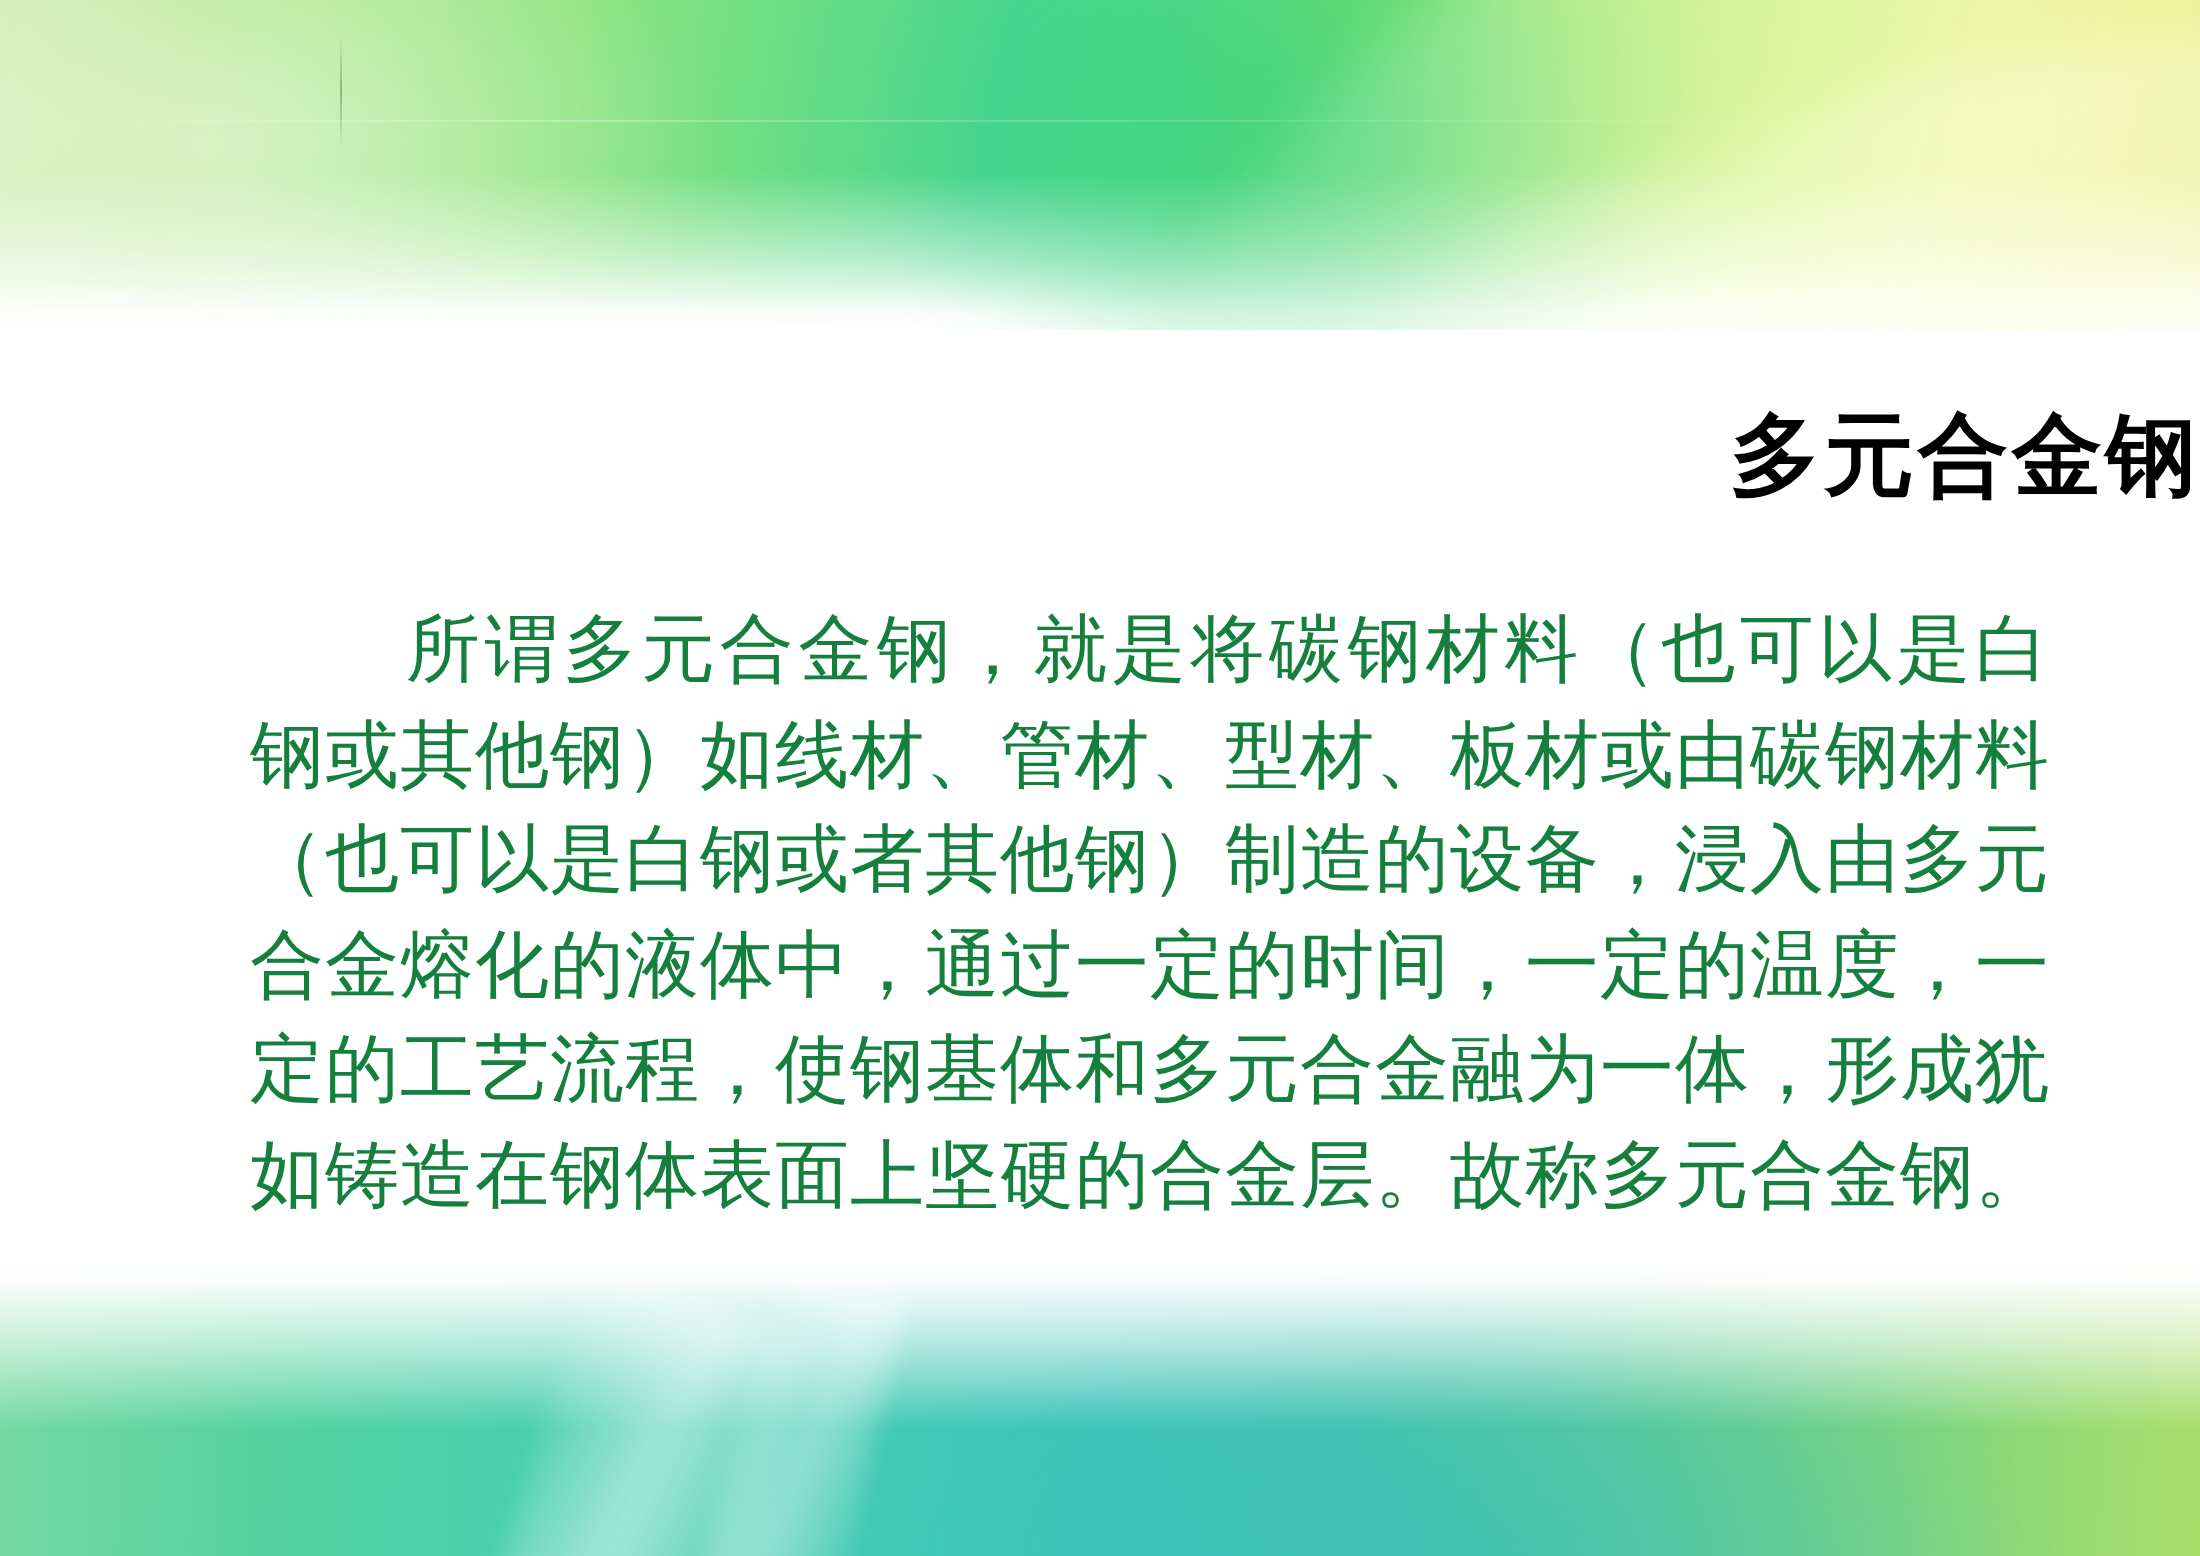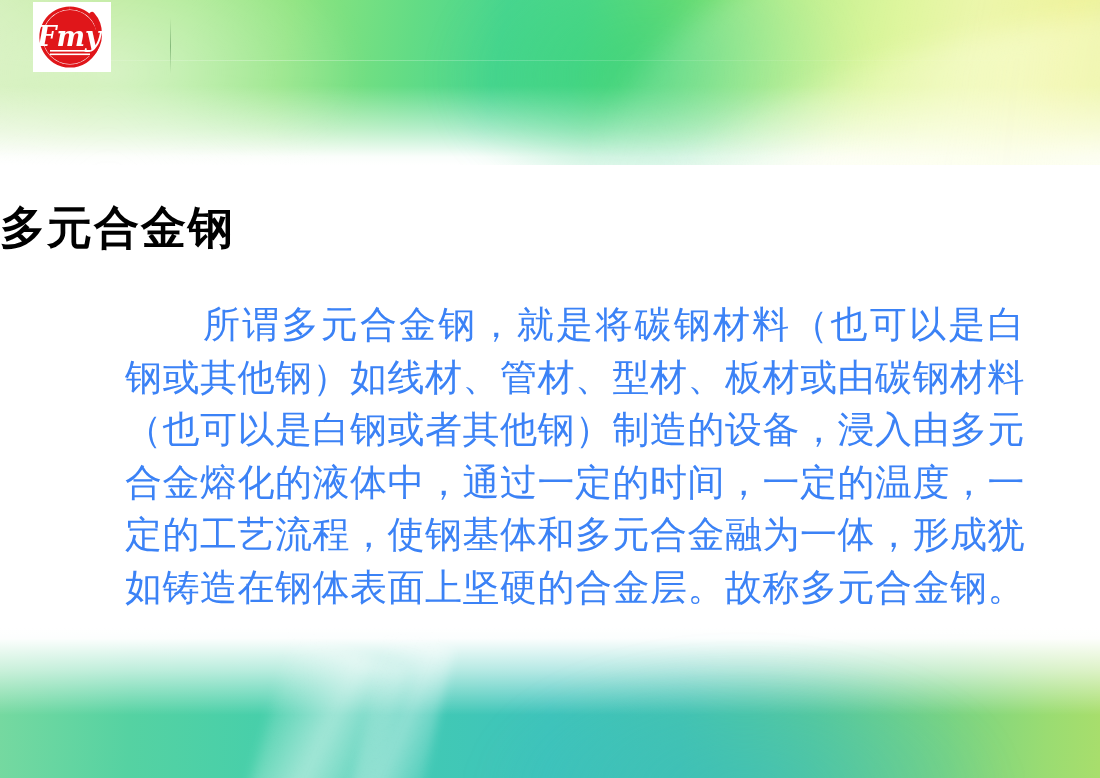--- a/index.html
+++ b/index.html
@@ -188,36 +188,36 @@
   .content {
     position: absolute;
     left: 0; top: 0;
     width: 1100px; height: 778px;
     z-index: 4;
   }
   .slide-title {
     position: absolute;
     left: 0; top: 168px;
     width: 1100px;
-    text-align: left;
+    text-align: right;
     font-family: "DejaVu Sans", "Liberation Sans", sans-serif;
     font-size: 45px;
     font-weight: 700;
     color: #000000;
     letter-spacing: 2px;
     white-space: nowrap;
   }
   .slide-body {
     position: absolute;
     left: 125px; top: 262px;
     width: 900px;
     font-family: "DejaVu Sans", "Liberation Sans", sans-serif;
     font-size: 37px;
     line-height: 52.5px;
-    color: #3b82f6;
+    color: #15803d;
     text-align: justify;
     text-justify: inter-ideograph;
     text-indent: 78px;
     letter-spacing: 0.5px;
     word-break: break-all;
   }
 </style>
 </head>
 <body>
 
@@ -234,30 +234,20 @@
   </div>
 
   <div class="banner-bottom">
     <div class="layer-base"></div>
     <div class="glow-teal"></div>
     <div class="streak-a"></div>
     <div class="streak-b"></div>
   </div>
 
   <div class="logo-block">
-    <div class="logo-mark">
-      <svg width="72" height="64" viewBox="0 0 72 64" aria-hidden="true">
-        <circle cx="34" cy="32" r="27" fill="#e0161a"></circle>
-        <path d="M34 3 A29 29 0 1 1 33.9 3" fill="none" stroke="#e0161a" stroke-width="3.2"></path>
-        <path d="M56 10 C65 20, 66 38, 55 49" fill="none" stroke="#e0161a" stroke-width="6" stroke-linecap="round"></path>
-        <text x="33" y="41" text-anchor="middle" font-family="DejaVu Serif, Liberation Serif, serif" font-size="27" font-weight="700" font-style="italic" fill="#ffffff">Fmy</text>
-        <rect x="14" y="45" width="40" height="1.6" fill="#ffffff"></rect>
-        <rect x="14" y="48.5" width="40" height="1.6" fill="#ffffff"></rect>
-      </svg>
-    </div>
   </div>
 
   <div class="content">
     <h1 class="slide-title">多元合金钢</h1>
     <p class="slide-body">所谓多元合金钢，就是将碳钢材料（也可以是白钢或其他钢）如线材、管材、型材、板材或由碳钢材料（也可以是白钢或者其他钢）制造的设备，浸入由多元合金熔化的液体中，通过一定的时间，一定的温度，一定的工艺流程，使钢基体和多元合金融为一体，形成犹如铸造在钢体表面上坚硬的合金层。故称多元合金钢。</p>
   </div>
 
 </div>
 
 </body></html>

